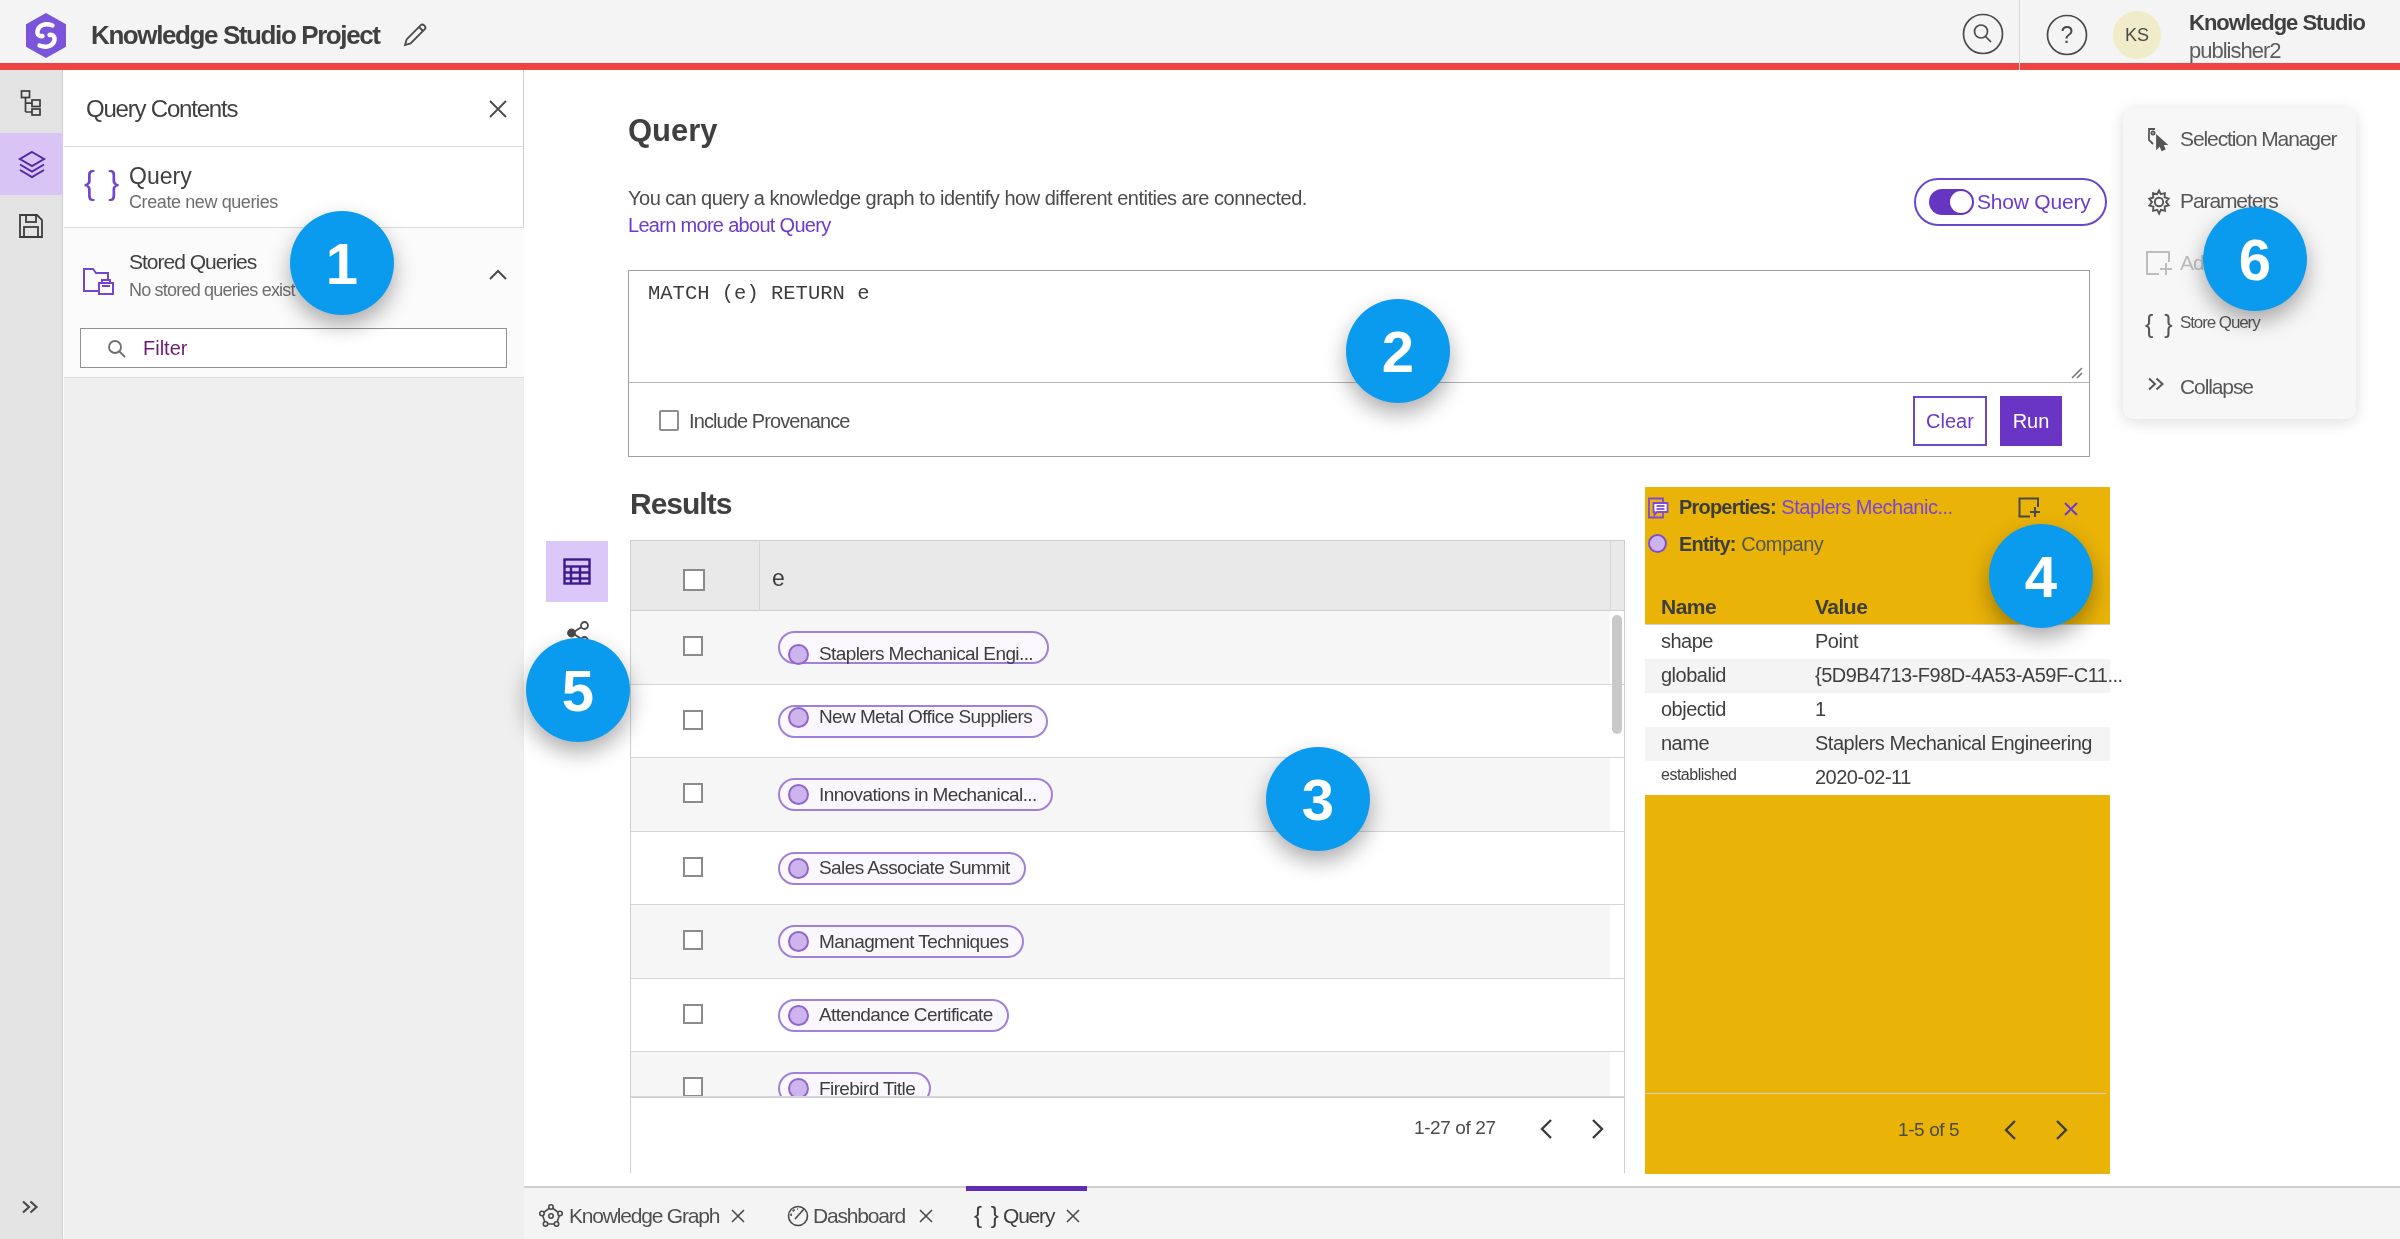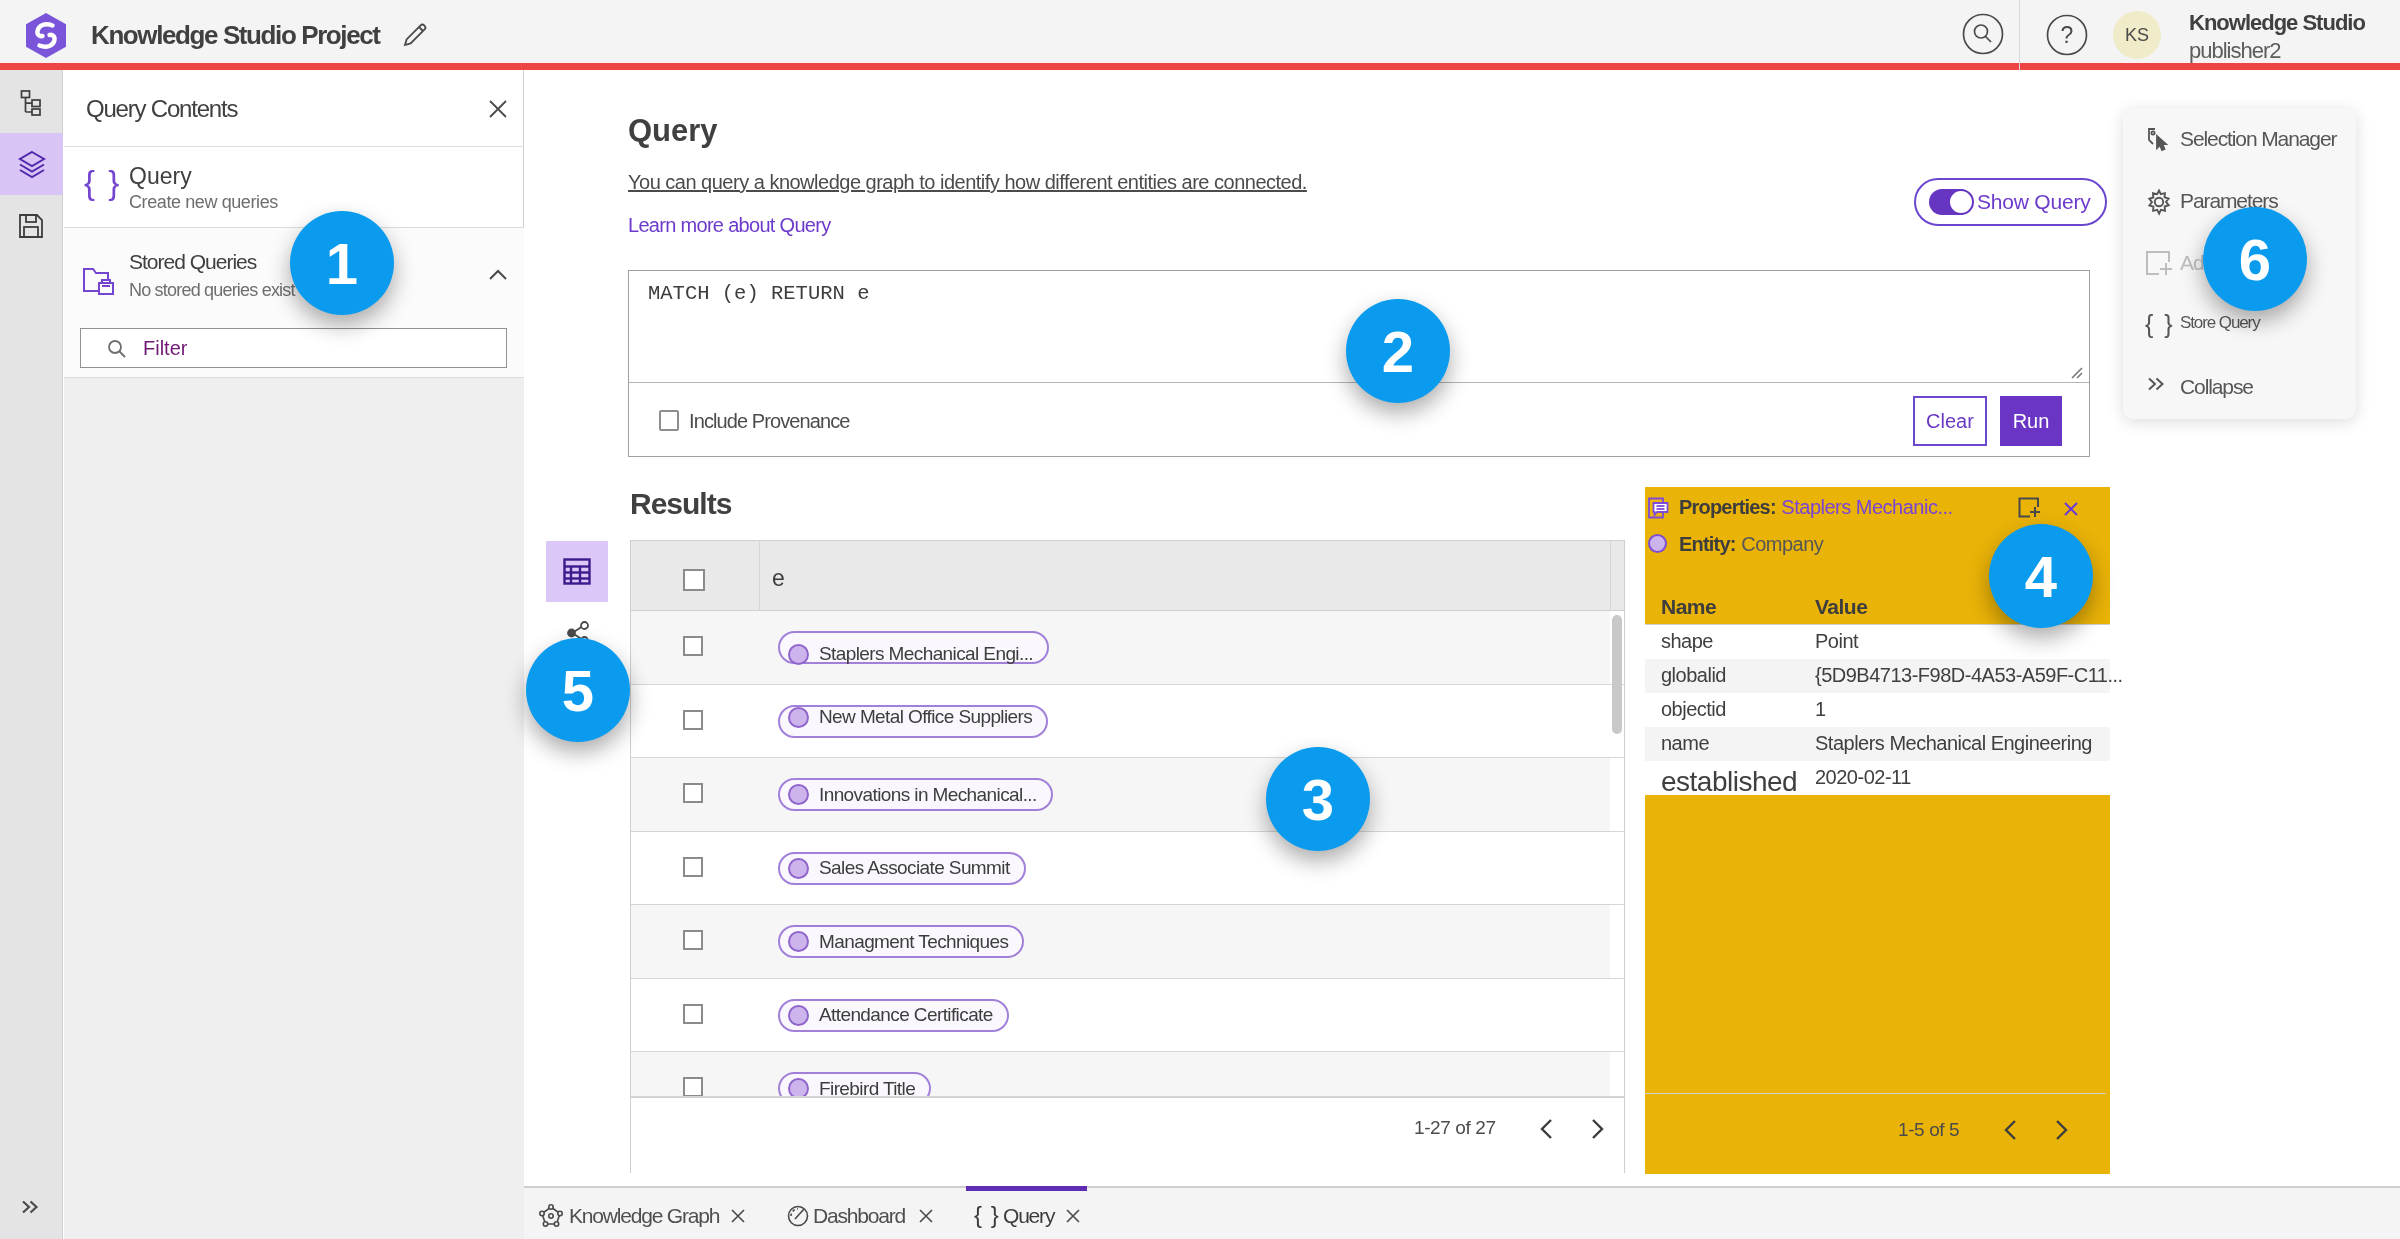--- a/index.html
+++ b/index.html
@@ -117,21 +117,21 @@
       <div class="abs" style="left:62px;top:8px;font-size:20px;color:#701a75;">Filter</div>
     </div>
   </div>
 
   <div class="abs" style="left:0;top:308px;width:460px;height:861px;background:#efefef;"></div>
 </div>
 
 <div class="num-circle" style="left:290px;top:211px;">1</div>
 
 <div class="abs" style="left:628px;top:113px;font-size:31px;font-weight:bold;color:#404040;">Query</div>
-<div class="abs" style="left:628px;top:171px;font-size:20px;letter-spacing:-0.5px;color:#4b4b4b;white-space:nowrap;text-decoration:underline;">You can query a knowledge graph to identify how different entities are connected.</div>
+<div class="abs" style="left:628px;top:187px;font-size:20px;letter-spacing:-0.5px;color:#4b4b4b;white-space:nowrap;">You can query a knowledge graph to identify how different entities are connected.</div>
 <div class="abs" style="left:628px;top:214px;font-size:20px;letter-spacing:-0.7px;color:#6d3bcc;">Learn more about Query</div>
 
 <div class="abs" style="left:1914px;top:178px;width:193px;height:48px;border:2px solid #6b46cf;border-radius:24px;background:#fff;">
   <div class="abs" style="left:13px;top:9px;width:43px;height:26px;border-radius:13px;background:#6636c3;"></div>
   <div class="abs" style="left:32px;top:9px;width:26px;height:26px;border-radius:50%;background:#fff;border:2px solid #6636c3;"></div>
   <div class="abs" style="left:61px;top:10px;font-size:21px;letter-spacing:-0.2px;color:#6d3bcc;white-space:nowrap;">Show Query</div>
 </div>
 
 <div class="abs" style="left:628px;top:270px;width:1462px;height:187px;border:1px solid #a0a0a0;">
   <div class="abs" style="left:0;top:0;width:1460px;height:112px;border-bottom:1px solid #b5b5b5;">
@@ -292,21 +292,21 @@
   </div>
       <div class="abs" style="left:0;top:206px;width:465px;height:34px;background:#fff;">
     <div class="abs" style="left:16px;top:5px;font-size:20px;letter-spacing:-0.5px;color:#3f3f3f;">objectid</div>
     <div class="abs" style="left:170px;top:5px;font-size:20px;letter-spacing:-0.5px;color:#3f3f3f;white-space:nowrap;">1</div>
   </div>
       <div class="abs" style="left:0;top:240px;width:465px;height:34px;background:#f4f4f4;">
     <div class="abs" style="left:16px;top:5px;font-size:20px;letter-spacing:-0.5px;color:#3f3f3f;">name</div>
     <div class="abs" style="left:170px;top:5px;font-size:20px;letter-spacing:-0.5px;color:#3f3f3f;white-space:nowrap;">Staplers Mechanical Engineering</div>
   </div>
       <div class="abs" style="left:0;top:274px;width:465px;height:34px;background:#fff;">
-    <div class="abs" style="left:16px;top:5px;font-size:28px;letter-spacing:-0.5px;color:#3f3f3f;">established</div>
+    <div class="abs" style="left:16px;top:5px;font-size:16px;letter-spacing:-0.5px;color:#3f3f3f;">established</div>
     <div class="abs" style="left:170px;top:5px;font-size:20px;letter-spacing:-0.5px;color:#3f3f3f;white-space:nowrap;">2020-02-11</div>
   </div>
     </div>
 
   <div class="abs" style="left:0;top:606px;width:461px;height:1px;background:#cfcfcf;"></div>
   <div class="abs" style="left:253px;top:632px;font-size:19px;letter-spacing:-0.4px;color:#4b4b4b;">1-5 of 5</div>
   <svg class="abs" style="left:358px;top:632px;" width="14" height="22" viewBox="0 0 14 22">
       <path d="M12 2 L3 11 L12 20" fill="none" stroke="#3d3d3d" stroke-width="2.4"></path>
     </svg>
   <svg class="abs" style="left:410px;top:632px;" width="14" height="22" viewBox="0 0 14 22">

